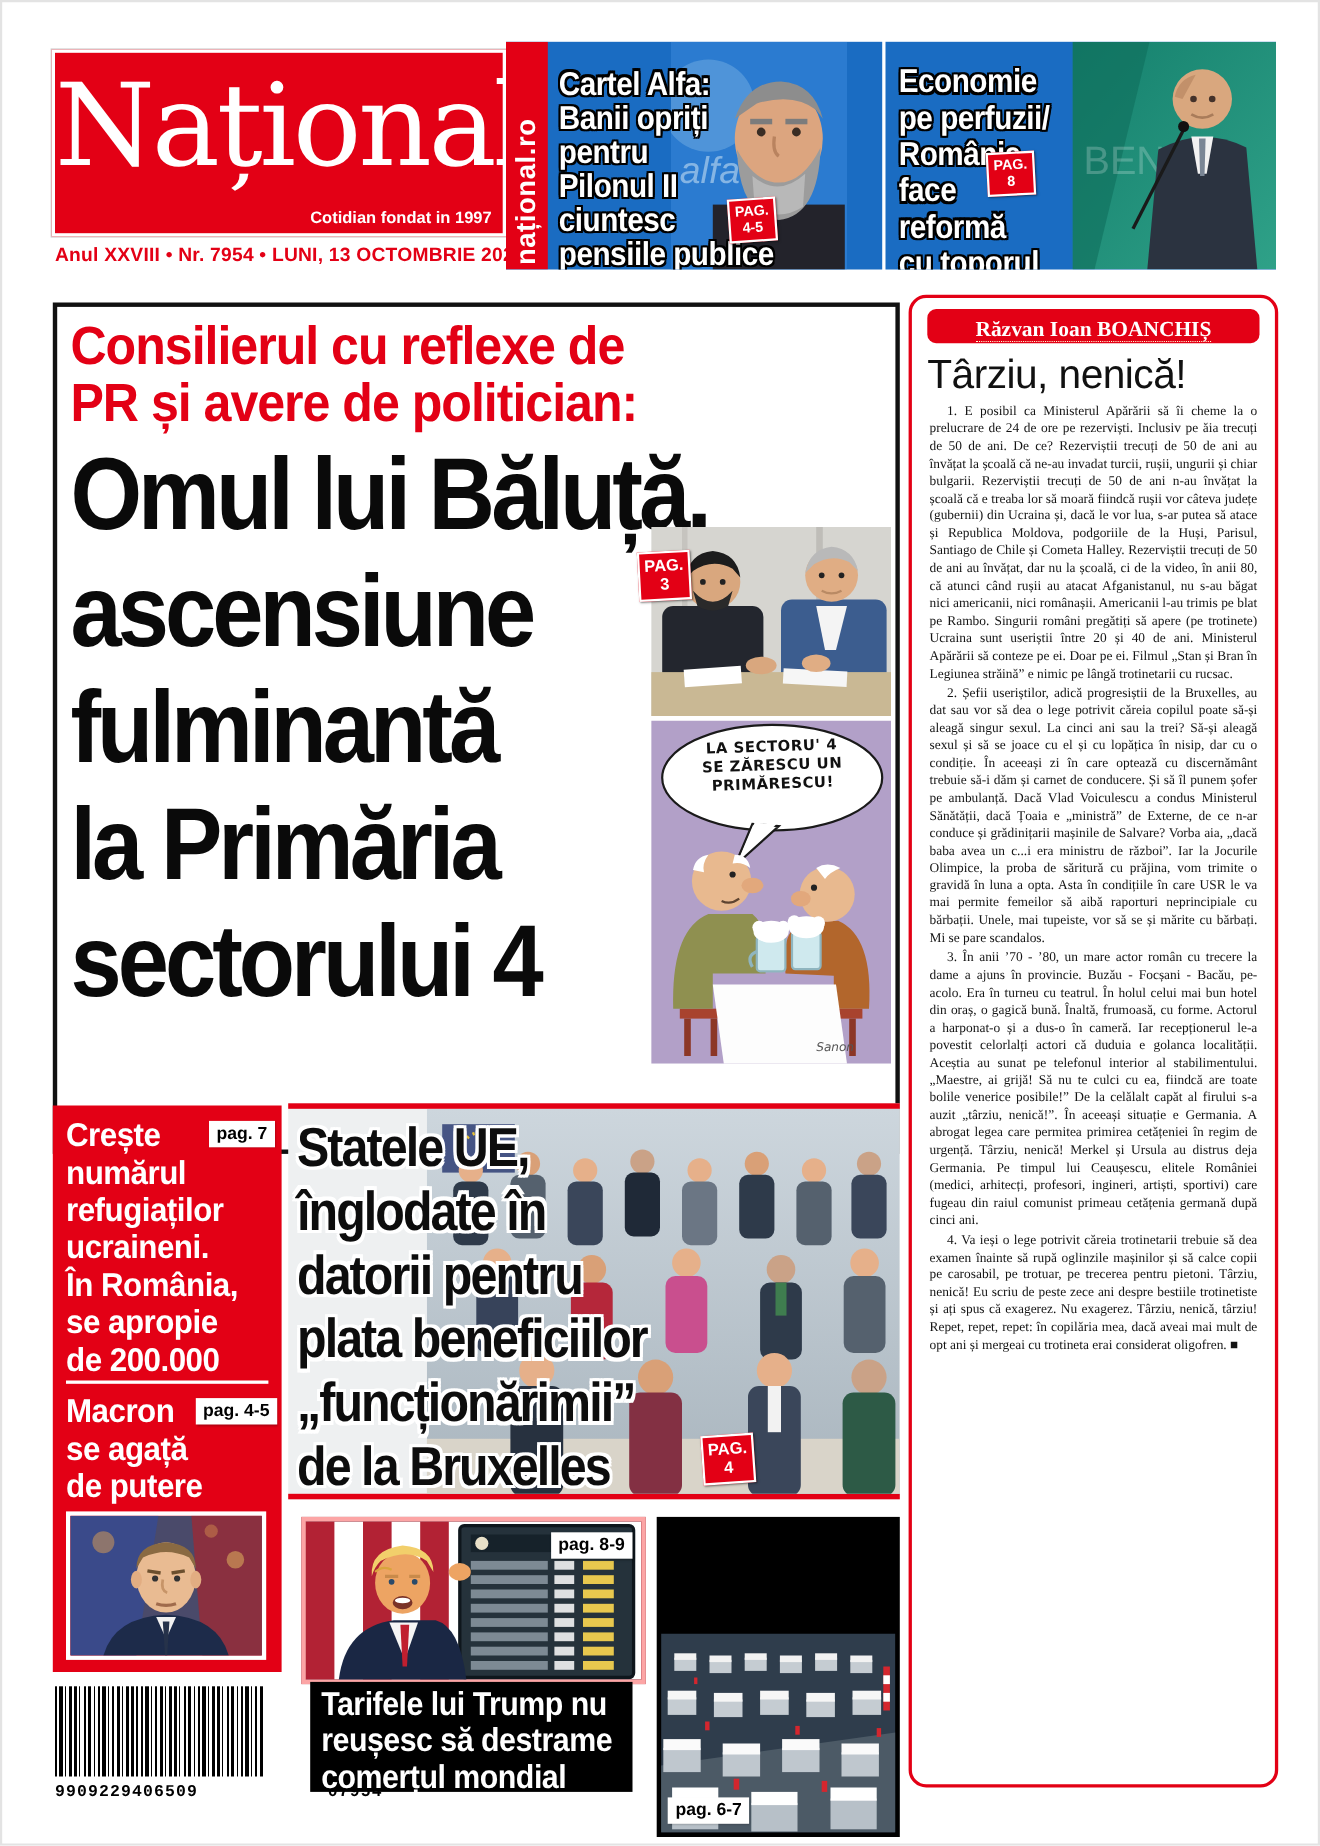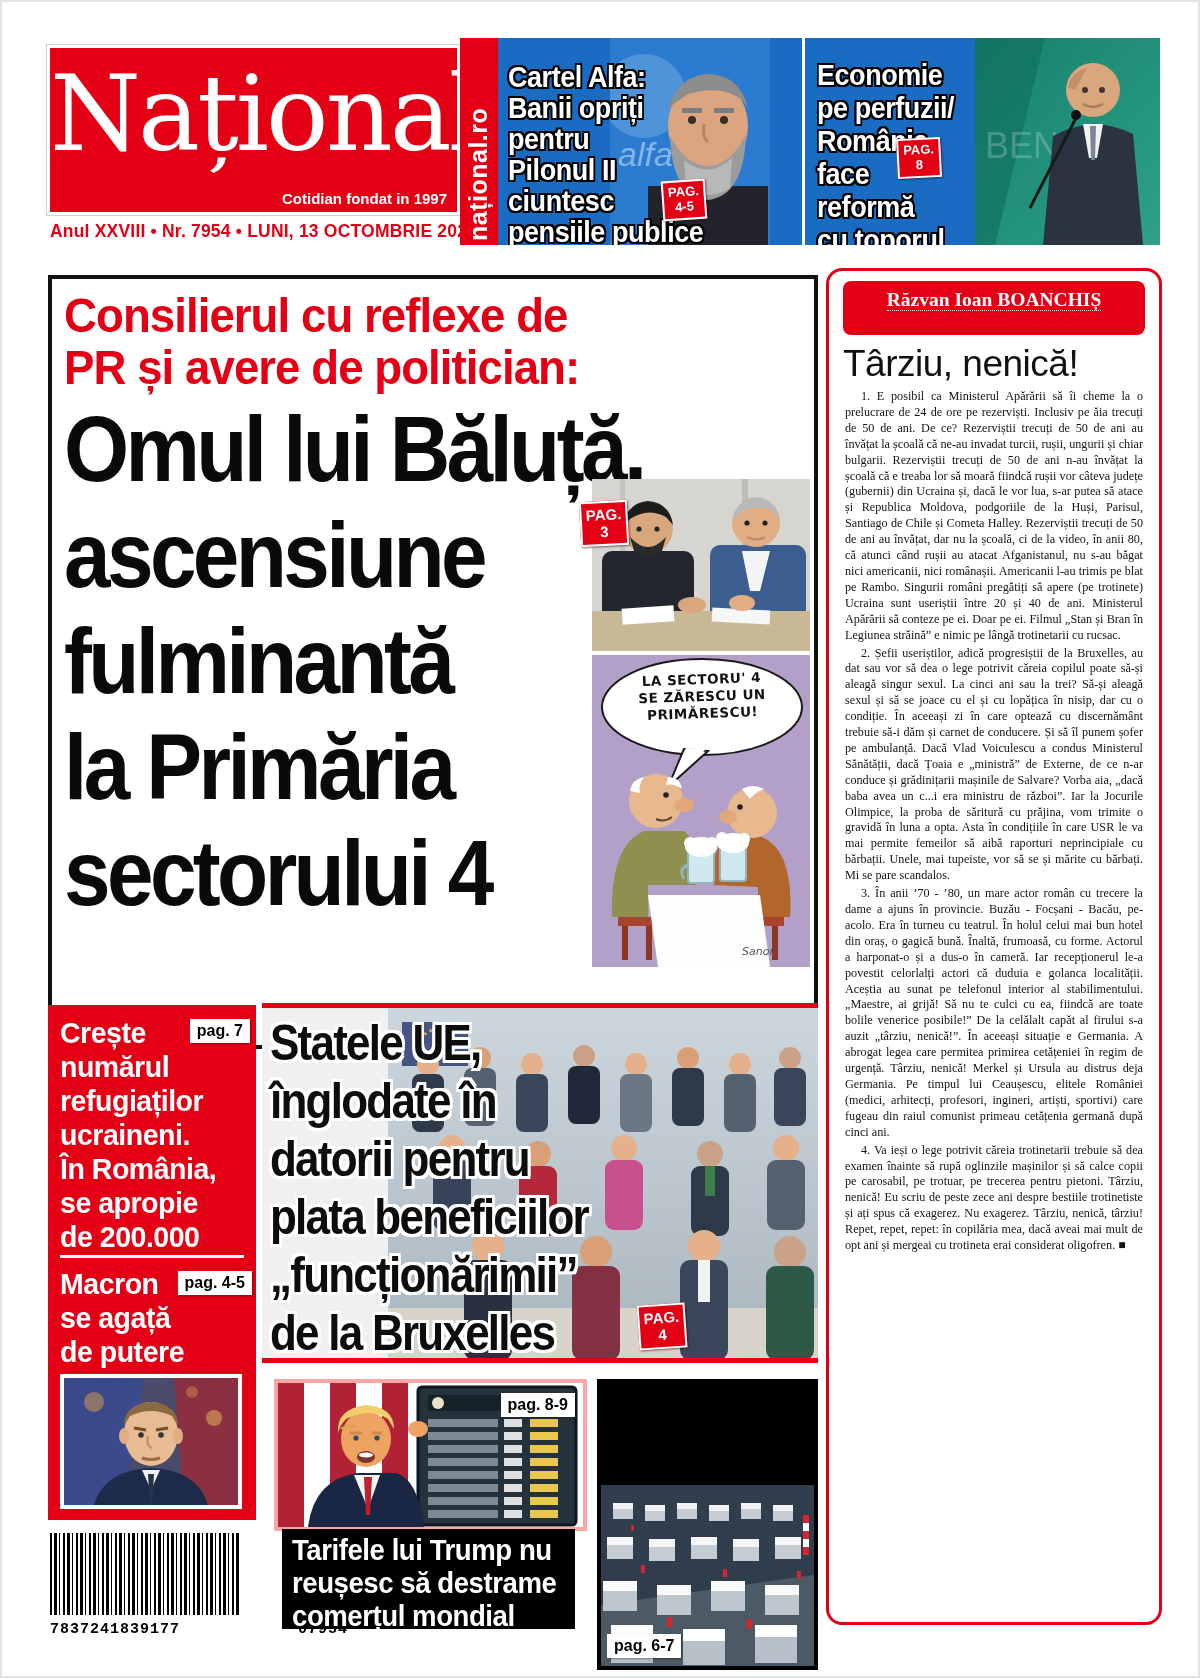--- a/index.html
+++ b/index.html
@@ -53,21 +53,21 @@
   .trumpbox{left:274px;top:1379px;width:313px;height:152px;border:4px solid #fca5a5;box-sizing:border-box;overflow:hidden;background:#8d1f2c;}
   .capband{left:282px;top:1529px;width:293px;height:100px;background:#000;z-index:5;}
   .capl{display:block;font-weight:bold;font-size:30px;line-height:33px;color:#fff;white-space:nowrap;
         letter-spacing:-.5px;transform:scaleX(.92);transform-origin:0 0;}
   .batbox{left:597px;top:1379px;width:221px;height:291px;background:#000;}
   .batl{display:block;font-weight:bold;font-size:23px;line-height:29px;color:#fff;text-align:center;white-space:nowrap;}
   
   .edbox{left:826px;top:268px;width:336px;height:1357px;border:3px solid #e30015;border-radius:16px;
          box-sizing:border-box;background:#fff;padding:10px 14px;overflow:hidden;}
   .author{background:#e30015;border-radius:8px;color:#fff;text-align:center;
-          font-family:"Liberation Serif",serif;font-weight:bold;font-size:19.5px;padding:8px 2px 24px;}
+          font-family:"Liberation Serif",serif;font-weight:bold;font-size:19.5px;padding:8px 2px 1px;}
   .author span{border-bottom:1px dotted #ffd;}
   .edtitle{font-family:Liberation Sans, sans-serif;font-size:37px;color:#111;margin:8px 0 4px;letter-spacing:-.5px;}
   .edtext p{font-family:Liberation Serif, serif;font-size:12.2px;line-height:15.9px;color:#141414;
             text-align:justify;text-indent:16px;margin:2px;}
   .bubble-text{position:absolute;left:8px;top:16px;width:204px;text-align:center;transform:rotate(-2deg);z-index:4;}
   .bubble-text span{display:block;font-family:"DejaVu Sans",sans-serif;font-weight:bold;font-size:13.5px;
                     line-height:17px;color:#111;text-transform:uppercase;letter-spacing:.5px;}
   svg{display:block;}
 </style>
 </head>
@@ -325,21 +325,21 @@
           <circle cx="97" cy="57" r="2.8" fill="#333"></circle>
         <path d="M84,58 Q82,68 88,70" stroke="#c79468" stroke-width="2.5" fill="none"></path>
         <path d="M78,80 Q87,83 96,80" stroke="#a06b4c" stroke-width="3" fill="none"></path>
       </svg>
     </div>
   </div>
 
   <div class="abs" style="left:50px;top:1533px;width:350px;height:110px;">
     <div class="bars" style="left:0;top:0;width:190px;height:82px;"></div>
     <div class="bars" style="left:235px;top:14px;width:110px;height:68px;"></div>
-    <div class="digits" style="left:0;top:88px;">7837241839177</div>
+    <div class="digits" style="left:0;top:88px;">9909229406509</div>
     <div class="digits" style="left:248px;top:88px;">07954</div>
   </div>
 
   <div class="abs trumpbox">
     <svg width="305" height="144" viewBox="0 0 305 144" preserveAspectRatio="none">
       <rect width="305" height="144" fill="#fff"></rect>
       <rect x="0" y="0" width="26" height="144" fill="#b22234"></rect>
         <rect x="52" y="0" width="26" height="144" fill="#b22234"></rect>
         <rect x="104" y="0" width="26" height="144" fill="#b22234"></rect>
       <rect x="140" y="4" width="158" height="138" rx="4" fill="#25323b" stroke="#0e161c" stroke-width="3"></rect>

